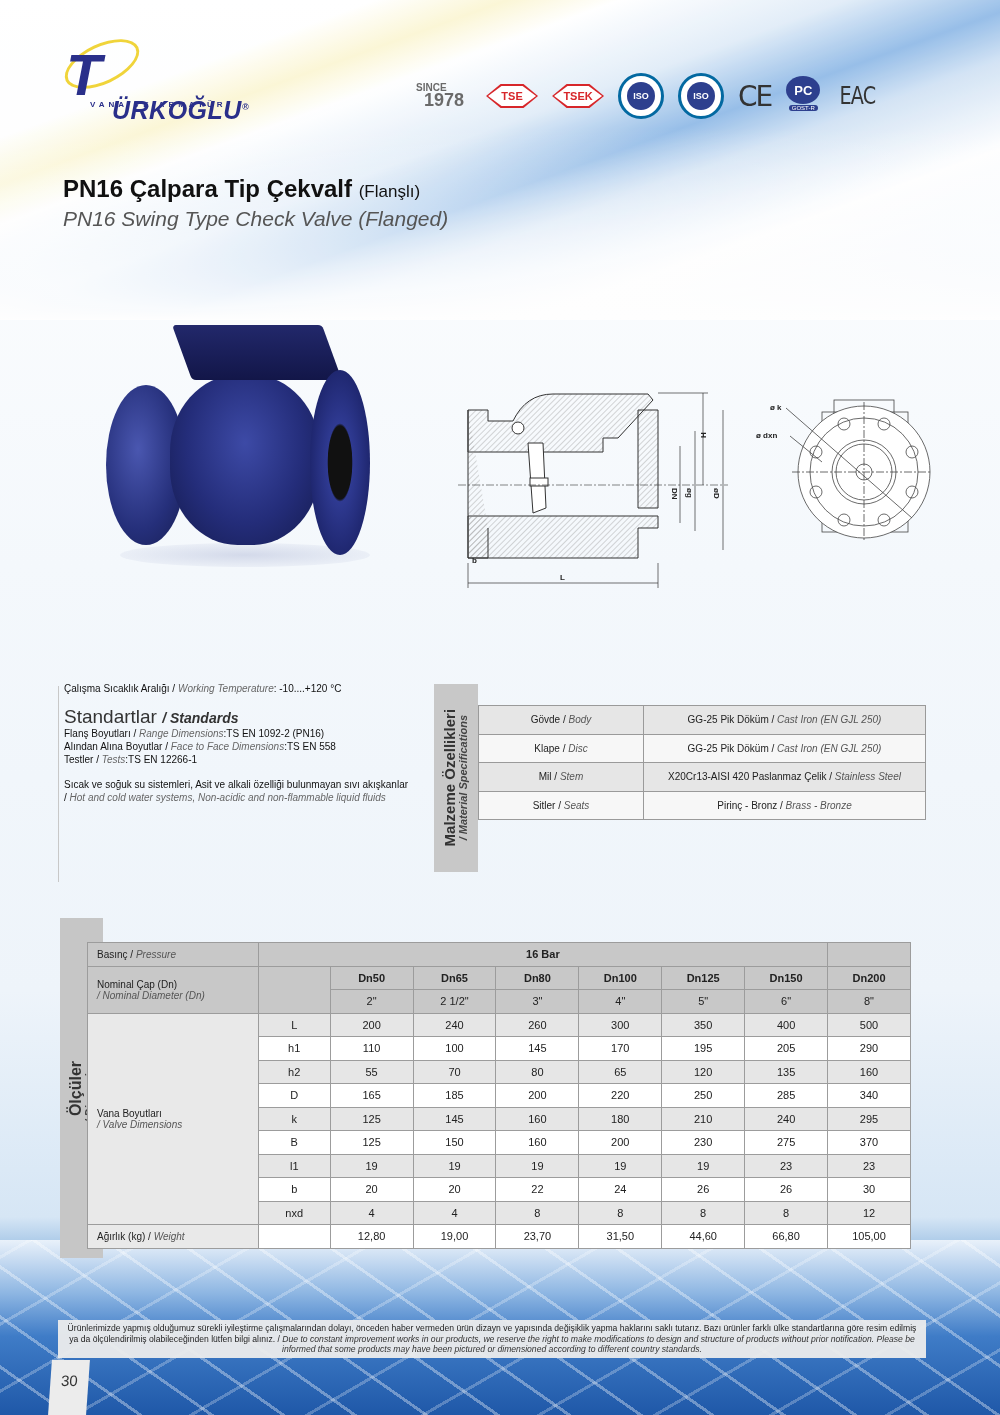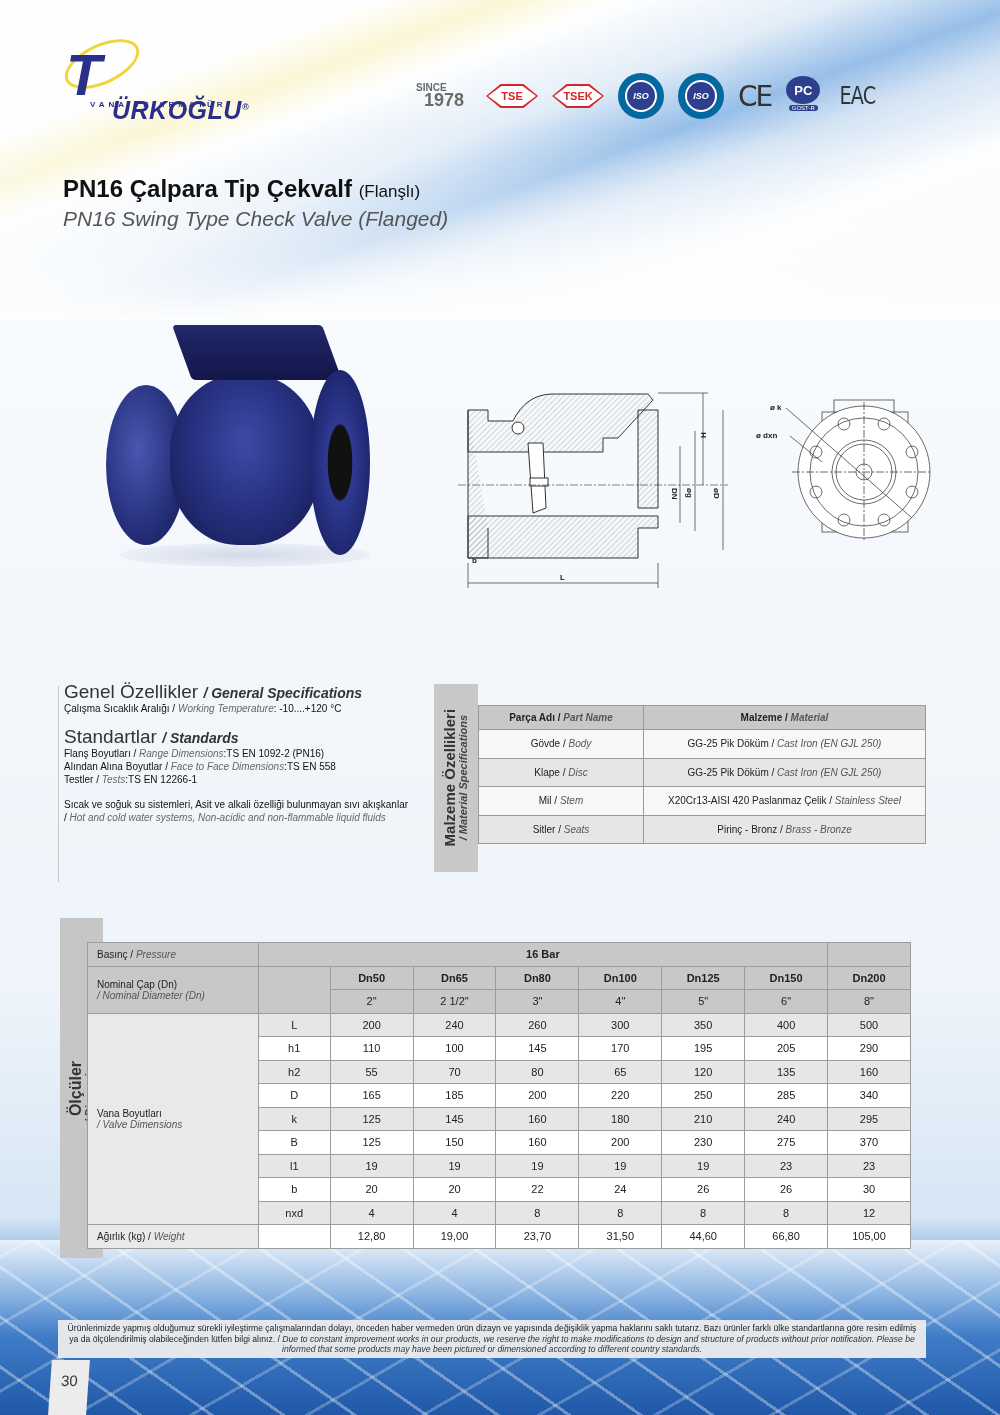--- a/index.html
+++ b/index.html
@@ -63,22 +63,22 @@
     background: linear-gradient(#d7262a,#d7262a);
     -webkit-mask: none;
   }
   .diamond::after {
     content: ""; position: absolute; inset: 2px;
     clip-path: polygon(0 50%, 28% 0, 72% 0, 100% 50%, 72% 100%, 28% 100%);
     background: #ffffff;
   }
   .diamond span { position: relative; z-index: 1; }
   .iso {
-    width: 46px; height: 46px; border-radius: 50%; border: 7px solid #0369a1; background: #ffffff;
-    display: flex; align-items: center; justify-content: center; flex-direction: column; position: relative; font-style: italic;
+    width: 46px; height: 46px; border-radius: 50%; border: 3px solid #0369a1; background: #ffffff;
+    display: flex; align-items: center; justify-content: center; flex-direction: column; position: relative;
   }
   .iso .inner {
     width: 28px; height: 28px; border-radius: 50%; background: #2d3f8e; color: #fff;
     display: flex; align-items: center; justify-content: center; font-size: 9px; font-weight: bold;
   }
   .ce { font-size: 28px; color: #333; font-family: "DejaVu Sans", sans-serif; letter-spacing: -2px; }
   .pc {
     width: 36px; height: 40px; display: flex; flex-direction: column; align-items: center;
   }
   .pc .pc-mark { width: 34px; height: 28px; border-radius: 50%; background: #2d3f8e; color: #fff; font-weight: bold; font-size: 13px; display:flex; align-items:center; justify-content:center; }
@@ -293,23 +293,20 @@
       <circle cx="64" cy="60" r="6"></circle>
     <line x1="34" y1="16" x2="160" y2="126"></line>
     <line x1="38" y1="44" x2="70" y2="70"></line>
   </g>
   <text class="dim-label" x="18" y="18">ø k</text>
   <text class="dim-label" x="4" y="46">ø dxn</text>
 </svg>
 
 <div class="specs-rule"></div>
 <div class="specs">
-  <div class="h">
-    <span>Genel Özellikler</span> <i>/ General Specifications</i>
-  </div>
   <div class="line">
     <span>Çalışma Sıcaklık Aralığı /</span> <i>Working Temperature</i><span>: -10....+120 °C</span>
   </div>
   <div class="gap"></div>
   <div class="h">
     <span>Standartlar</span> <i>/ Standards</i>
   </div>
   <div class="line">
     <span>Flanş Boyutları /</span> <i>Range Dimensions</i><span>:TS EN 1092-2 (PN16)</span>
   </div>
@@ -326,24 +323,20 @@
 </div>
 
 <div class="mat-side">
   <div class="rot">
     <div class="tr">Malzeme Özellikleri</div>
     <div class="en">/ Material Specifications</div>
   </div>
 </div>
 <table class="mat">
   <tbody>
-      <tr>
-    <th><span>Parça Adı /</span> <i>Part Name</i></th>
-    <th><span>Malzeme /</span> <i>Material</i></th>
-  </tr>
   <tr>
     <td><span>Gövde /</span> <i>Body</i></td>
     <td><span>GG-25 Pik Döküm /</span> <i>Cast Iron (EN GJL 250)</i></td>
   </tr>
   <tr>
     <td><span>Klape /</span> <i>Disc</i></td>
     <td><span>GG-25 Pik Döküm /</span> <i>Cast Iron (EN GJL 250)</i></td>
   </tr>
   <tr>
     <td><span>Mil /</span> <i>Stem</i></td>

